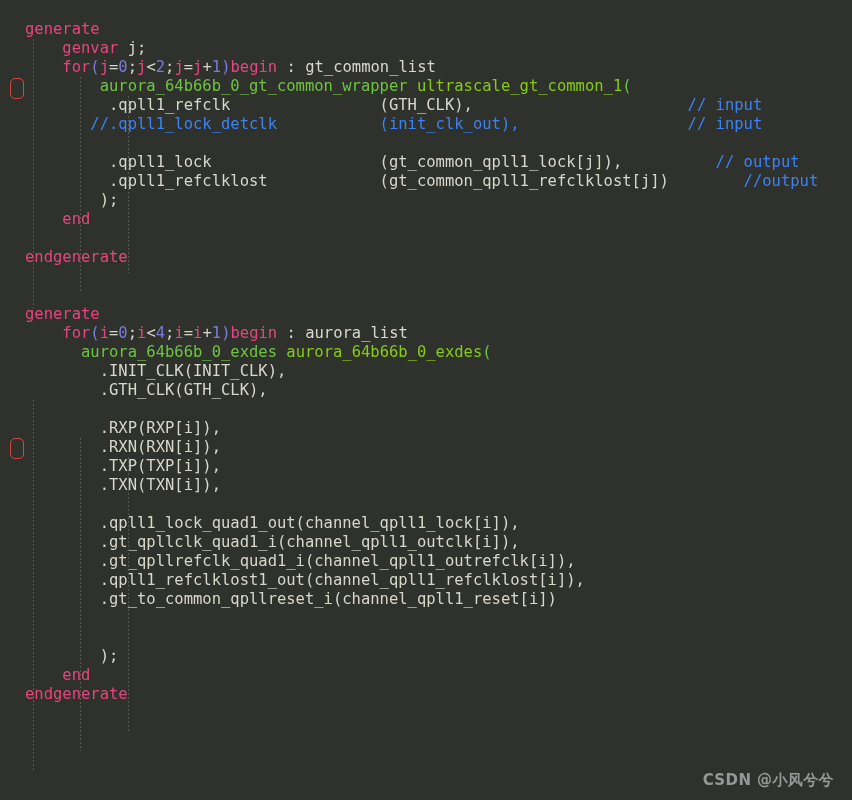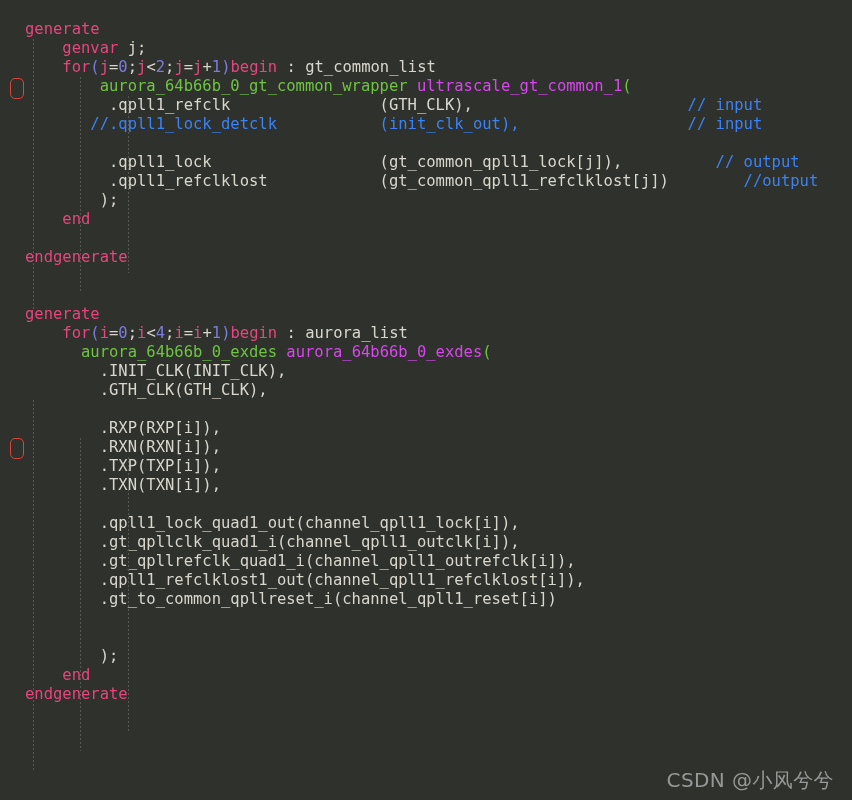--- a/index.html
+++ b/index.html
@@ -32,21 +32,21 @@
     height: 19px;
     white-space: pre;
     position: relative;
   }
   
   .kw      { color: #e8447f; }      
   .plain   { color: #d9d6cc; }
   .num     { color: #7c7cde; }      
   .var     { color: #e8447f; }      
   .mod     { color: #6ec442; }      
-  .inst    { color: #d946ef; }      
+  .inst    { color: #84cc16; }      
   .cmt     { color: #3b82f6; }      
   .paren-g { color: #6ec442; }
 
   
   .guide {
     position: absolute;
     width: 1px;
     background-image: linear-gradient(to bottom, #56594f 0px, #56594f 2px, transparent 2px, transparent 4px);
     background-size: 1px 4px;
     background-repeat: repeat-y;
@@ -62,24 +62,25 @@
     background: transparent;
   }
 
   
   .watermark {
     position: absolute;
     right: 18px;
     bottom: 10px;
     color: #a9a9a9;
     font-family: "DejaVu Sans", "Liberation Sans", sans-serif;
-    font-size: 20px;
+    font-size: 15px;
     letter-spacing: 0.4px;
     opacity: 0.85;
     user-select: none;
+    font-weight: bold;
   }
 </style>
 </head>
 <body>
 
 <div id="editor">
 
   <div class="code-area">
 
   <div class="line"><span class="kw">generate</span></div>

